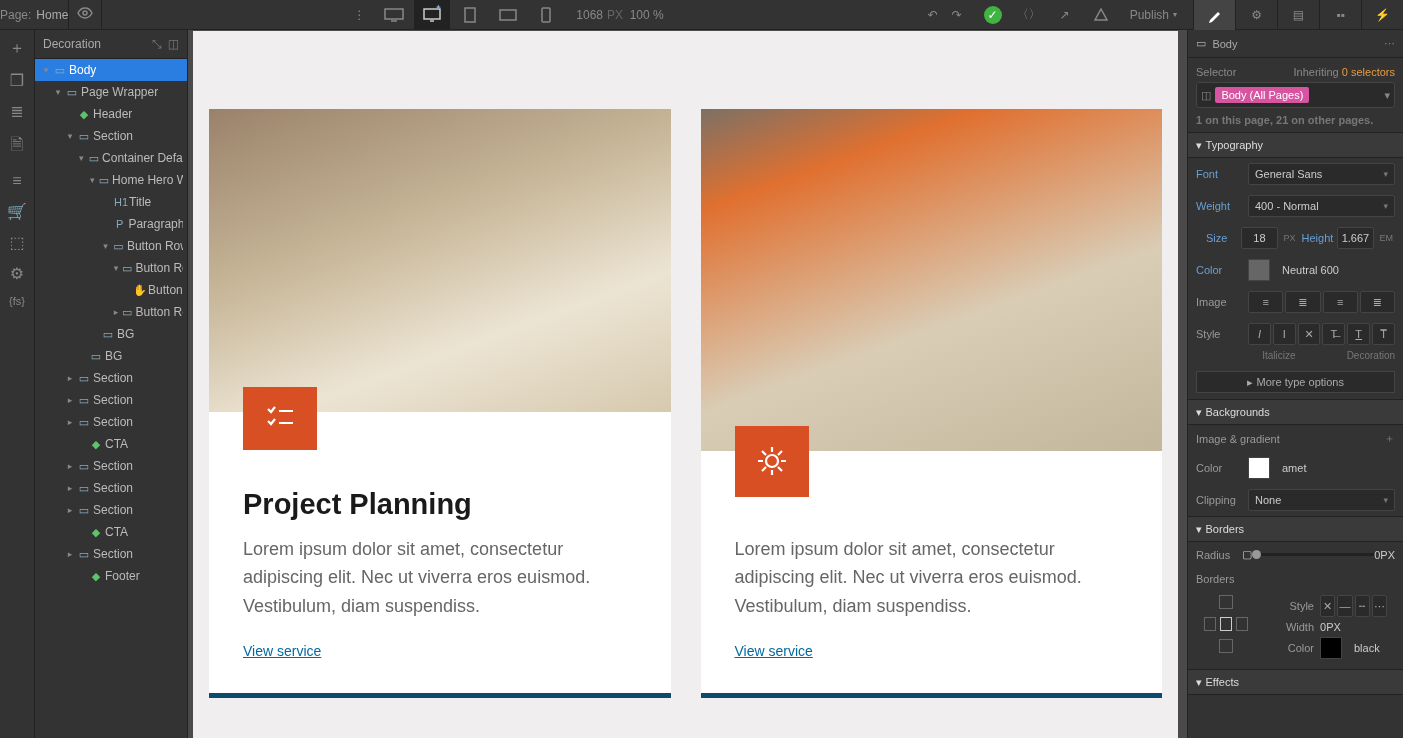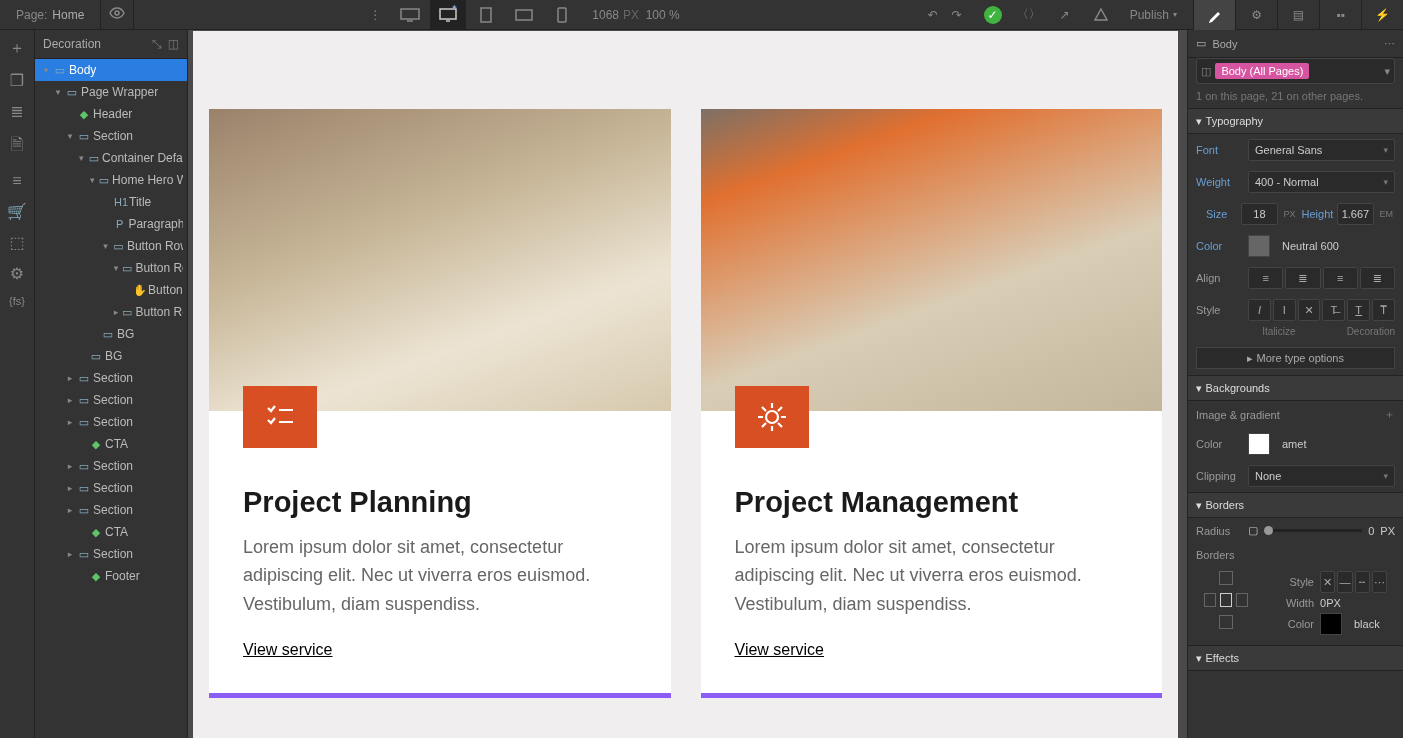--- a/index.html
+++ b/index.html
@@ -1,21 +1,21 @@
 <!DOCTYPE html>
 <html><head>
 <meta charset="utf-8">
 <style>
 * { margin: 0; padding: 0; box-sizing: border-box; font-family: -apple-system, BlinkMacSystemFont, "Segoe UI", Arial, sans-serif; }
 body { background: #2e2e2e; color: #ccc; font-size: 12px; overflow: hidden; }
 .app { display: flex; flex-direction: column; height: 738px; width: 1403px; }
 
 
 .topbar { height: 30px; background: #333; display: flex; align-items: center; border-bottom: 1px solid #222; }
-.topbar .page { display: flex; align-items: center; gap: 5px; padding: 0 16px; color: #aaa; }
+.topbar .page { display: flex; align-items: center; gap: 5px; padding: 0 0; color: #aaa; }
 .topbar .page-label { color: #888; }
 .topbar .divider { width: 1px; height: 30px; background: #222; }
 .topbar .eye { color: #888; padding: 0 8px; }
 .topbar .spacer { flex: 1; }
 .topbar .devices { display: flex; align-items: center; gap: 2px; }
 .topbar .device { width: 36px; height: 30px; display: flex; align-items: center; justify-content: center; color: #888; cursor: pointer; }
 .topbar .device.active { background: #222; color: #ccc; }
 .topbar .dims { color: #888; padding: 0 12px; }
 .topbar .dims .px { color: #666; margin-left: 4px; }
 .topbar .right-actions { display: flex; align-items: center; gap: 2px; }
@@ -40,63 +40,63 @@
 .nav-row.selected { background: #2a7de1; color: #fff; }
 .nav-row .arrow { width: 10px; color: #888; font-size: 9px; text-align: center; }
 .nav-row .ic { width: 12px; font-size: 11px; text-align: center; color: #8ab; }
 .nav-row .ic.green { color: #5ec46a; }
 .nav-row .lbl { white-space: nowrap; overflow: hidden; }
 
 
 .canvas { flex: 1; background: #4a4a4a; position: relative; overflow: hidden; }
 .body-tag { position: absolute; top: 7px; left: 12px; background: #2a7de1; color: #fff; font-size: 10px; padding: 2px 6px; display: flex; align-items: center; gap: 3px; }
 .viewport { position: absolute; top: 1px; left: 5px; right: 9px; bottom: 0; background: #f0eeee; display: flex; gap: 30px; padding: 78px 16px 40px; }
-.card { flex: 1; background: #fff; display: flex; flex-direction: column; border-bottom: 5px solid #8b5cf6; gap: 12px; }
+.card { flex: 1; background: #fff; display: flex; flex-direction: column; border-bottom: 5px solid #0c4a6e; gap: 12px; }
 .card .img { height: 360px; background: linear-gradient(135deg, #b89a74, #e0d4bc); background-size: cover; }
 .card .img.p1 { background: linear-gradient(160deg,#9a826a 0%,#c8b799 40%,#ece4d3 70%,#d6c9ae 100%); }
 .card .img.p2 { background: linear-gradient(160deg,#7d7065 0%,#e07030 20%,#d9cdb6 60%,#c2b69c 100%); }
 .card .iconbox { width: 74px; height: 74px; background: #d94f24; margin: -37px 0 0 34px; display: flex; align-items: center; justify-content: center; }
 .card .iconbox svg { stroke: #fff; fill: none; stroke-width: 2.2; }
 .card .body { padding: 26px 34px 34px; }
 .card h2 { font-size: 29px; font-weight: 700; color: #1a1a1a; margin-bottom: 14px; }
 .card p { font-size: 18px; color: #666; line-height: 1.6; margin-bottom: 22px; }
-.card a { color: #000000; font-size: 16px; font-weight: 500; text-decoration: underline; }
+.card a { color: #0369a1; font-size: 14px; font-weight: 500; text-decoration: underline; }
 
 
 .rp { width: 216px; background: #333; border-left: 1px solid #222; overflow-y: auto; font-size: 11px; }
 .rp .crumb { height: 28px; display: flex; align-items: center; padding: 0 8px; color: #aaa; border-bottom: 1px solid #222; gap: 6px; }
 .rp .crumb .dots { margin-left: auto; color: #888; }
 .rp .sel-row { display: flex; justify-content: space-between; padding: 8px 8px 4px; color: #888; }
 .rp .sel-row .inh { color: #888; }
 .rp .sel-row .inh .z { color: #e89c3f; }
 .rp .selector-chip { margin: 0 8px; height: 26px; background: #2a2a2a; border: 1px solid #444; border-radius: 3px; display: flex; align-items: center; padding: 0 4px; gap: 4px; }
 .rp .chip { background: #d654a0; color: #fff; padding: 2px 6px; border-radius: 2px; font-size: 11px; }
 .rp .selector-chip .dd { margin-left: auto; color: #888; }
-.rp .hint { padding: 6px 8px; color: #777; }
+.rp .hint { padding: 6px 8px; color: #777; font-weight: bold; }
 .rp .section-h { height: 26px; background: #3a3a3a; display: flex; align-items: center; gap: 4px; padding: 0 8px; color: #ddd; border-top: 1px solid #222; border-bottom: 1px solid #222; }
 .rp .field { display: flex; align-items: center; padding: 5px 8px; gap: 6px; }
 .rp .field .lab { width: 46px; color: #6a9fd4; }
 .rp .field .lab.grey { color: #999; }
 .rp .field .ctrl { flex: 1; height: 22px; background: #2a2a2a; border: 1px solid #444; border-radius: 2px; display: flex; align-items: center; padding: 0 6px; color: #ccc; justify-content: space-between; }
 .rp .field .ctrl .car { color: #777; font-size: 9px; }
 .rp .twin { display: flex; gap: 4px; padding: 5px 8px; align-items: center; text-align: center; }
 .rp .twin .lab { width: 46px; color: #6a9fd4; }
 .rp .twin .small { width: 40px; height: 22px; background: #2a2a2a; border: 1px solid #444; border-radius: 2px; display: flex; align-items: center; justify-content: center; color: #ccc; }
 .rp .twin .unit { color: #777; font-size: 9px; padding: 0 2px; }
 .rp .btns { display: flex; gap: 2px; flex: 1; }
 .rp .btns .b { flex: 1; height: 22px; background: #2a2a2a; border: 1px solid #444; border-radius: 2px; display: flex; align-items: center; justify-content: center; color: #aaa; font-size: 11px; }
 .rp .swatch { width: 22px; height: 22px; background: #fff; border: 1px solid #444; }
 .rp .swatch.grey { background: #666; }
 .rp .swatch.black { background: #000; }
 .rp .more { margin: 6px 8px; height: 22px; background: #2a2a2a; border: 1px solid #444; display: flex; align-items: center; justify-content: center; color: #aaa; gap: 4px; }
 .rp .sublabels { display: flex; padding: 0 8px 4px; color: #777; font-size: 10px; }
 .rp .sublabels .l { flex: 1; text-align: right; }
 .rp .bg-row { display: flex; justify-content: space-between; align-items: center; padding: 6px 8px; color: #999; }
 .rp .plus { color: #777; }
-.rp .slider-row { display: flex; align-items: center; gap: 6px; padding: 6px 8px; }
+.rp .slider-row { display: flex; align-items: center; padding: 6px 8px; }
 .rp .slider-row .lab { width: 46px; color: #999; }
 .rp .slider { flex: 1; height: 3px; background: #222; position: relative; }
 .rp .slider .knob { position: absolute; left: 0; top: -3px; width: 9px; height: 9px; border-radius: 50%; background: #999; }
 .rp .border-side { display:flex;justify-content:center;gap:4px;padding:4px 8px; color:#888; position:relative; }
 .rp .bsq { width:14px;height:14px;border:1px solid #666; }
 .rp .bsq.a { border-color:#ccc;}
 .rp .border-props { padding: 0 8px; }
 .rp .brow { display: flex; align-items: center; gap: 6px; margin: 4px 0; }
 .rp .brow .blab { width: 42px; text-align: right; color: #999; }
 </style>
@@ -347,34 +347,37 @@
         </div>
         <div class="card">
           <div class="img p2"></div>
           <div class="iconbox">
               <svg width="38" height="38" viewBox="0 0 38 38">
                 <circle cx="19" cy="19" r="6"></circle>
                 <path d="M19 5v5M19 28v5M5 19h5M28 19h5M9 9l4 4M25 25l4 4M29 9l-4 4M13 25l-4 4"></path>
               </svg>
             </div>
           <div class="body">
-            <h2>Project Management</h2>
             <p>Lorem ipsum dolor sit amet, consectetur adipiscing elit. Nec ut viverra eros euismod. Vestibulum, diam suspendiss.</p>
             <a>View service</a>
           </div>
         </div>
       </div>
     </div>
 
     <div class="rp">
       <div class="crumb">
           <span>▭</span>
           <span>Body</span>
           <span class="dots">⋯</span>
         </div>
+      <div class="sel-row">
+          <span>Selector</span>
+          <span class="inh"><span>Inheriting</span> <span class="z">0 selectors</span></span>
+        </div>
       <div class="selector-chip">
           <span style="color:#888">◫</span>
           <span class="chip">Body (All Pages)</span>
           <span class="dd">▾</span>
         </div>
       <div class="hint">1 on this page, 21 on other pages.</div>
 
       <div class="section-h">▾ <span>Typography</span></div>
       <div class="field">
           <span class="lab">Font</span>
@@ -403,21 +406,21 @@
           <span class="unit">EM</span>
       </div>
       <div class="field">
           <span class="lab">Color</span>
           <div class="swatch grey"></div>
           <div class="ctrl" style="border:none;background:none">
             <span>Neutral 600</span>
           </div>
         </div>
       <div class="field">
-          <span class="lab grey">Align</span>
+          <span class="lab grey">Image</span>
           <div class="btns">
         <div class="b">≡</div>
         <div class="b">≣</div>
         <div class="b">≡</div>
         <div class="b">≣</div>
       </div>
         </div>
       <div class="field">
           <span class="lab grey">Style</span>
           <div class="btns">

